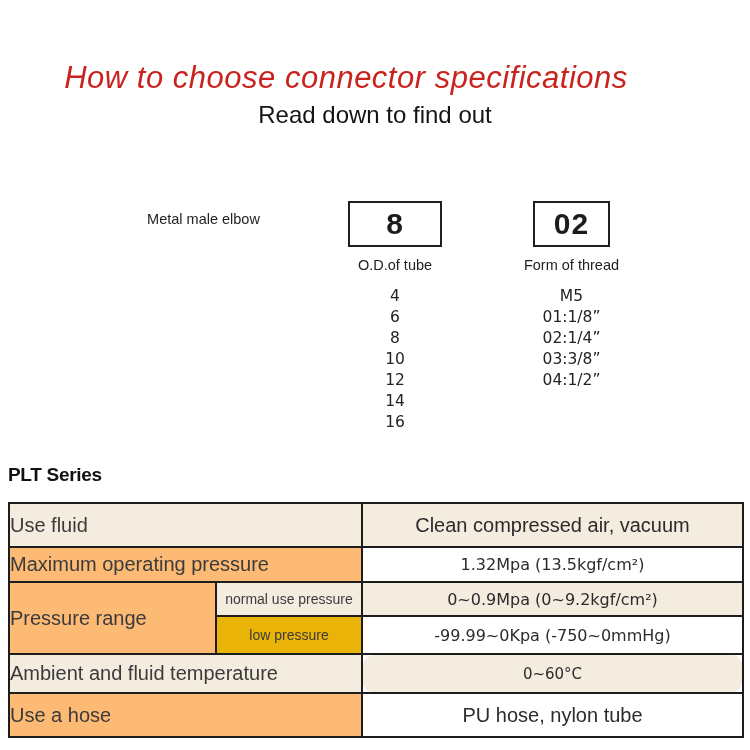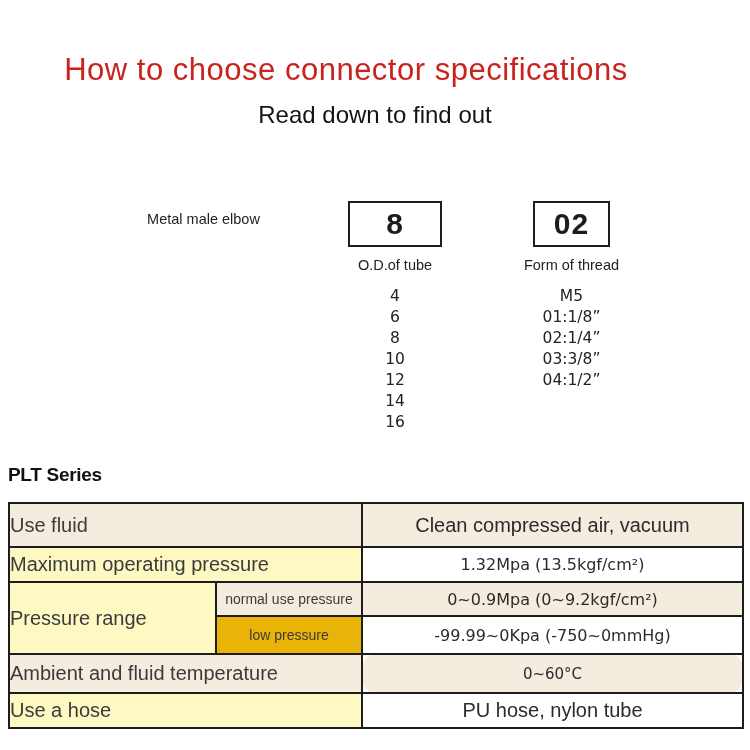--- a/index.html
+++ b/index.html
@@ -3,23 +3,23 @@
 <meta charset="utf-8">
 <style>
   html,body { margin:0; padding:0; background:#fff; }
   #canvas {
     position:relative; width:750px; height:750px; background:#ffffff;
     font-family:"Liberation Sans", sans-serif; overflow:hidden;
   }
 
   
   .title {
-    position:absolute; top:52px; left:0; width:692px;
+    position:absolute; top:60px; left:0; width:692px;
     text-align:center; font-size:31px; letter-spacing:0.5px;
-    color:#c9231e; white-space:nowrap;
+    color:#c9231e; white-space:nowrap;font-style:italic;
   }
   .subtitle {
     position:absolute; top:101px; left:0; width:750px;
     text-align:center; font-size:24px; color:#141414; white-space:nowrap;
   }
 
   
   .sel-col { position:absolute; top:201px; display:flex; flex-direction:column; align-items:center; }
   .sel-col.c1 { left:110px; width:187px; }
   .sel-col.c2 { left:320px; width:150px; }
@@ -47,21 +47,21 @@
 
   
   table.spec {
     position:absolute; left:8px; top:502px; width:734px;
     border-collapse:collapse; table-layout:fixed;
   }
   table.spec td {
     border:2px solid #1d1d1d; padding:0; vertical-align:middle;
     overflow:hidden; white-space:nowrap;
   }
-  td.lbl  { padding-left:17px; font-size:20px; color:#3b3b3b; text-align:left; background:#fef9c3; }
+  td.lbl  { padding-left:17px; font-size:20px; color:#3b3b3b; text-align:left; background:#fdba74; }
   td.val  { text-align:center; color:#2b2b2b; background:#fff; }
   td.sub  { text-align:center; font-size:14px; color:#3b3b3b; background:#eab308; }
   .beige  { background:#f4ecdf !important; }
   .fs20 { font-size:20px; }
   .fs17 { font-family:"DejaVu Sans", sans-serif; font-size:16px; }
   .fs15 { font-family:"DejaVu Sans", sans-serif; font-size:15px;border-radius:14px; }
 </style>
 </head>
 <body>
 
@@ -127,20 +127,20 @@
         <td class="val beige fs17">0~0.9Mpa (0~9.2kgf/cm²)</td>
       </tr>
       <tr style="height:38px">
         <td class="sub">low pressure</td>
         <td class="val fs17">-99.99~0Kpa (-750~0mmHg)</td>
       </tr>
       <tr style="height:39px">
         <td class="lbl beige" colspan="2">Ambient and fluid temperature</td>
         <td class="val beige fs15">0~60°C</td>
       </tr>
-      <tr style="height:35px">
+      <tr style="height:44px">
         <td class="lbl" colspan="2">Use a hose</td>
         <td class="val fs20">PU hose, nylon tube</td>
       </tr>
     </tbody>
   </table>
 
 </div>
 
 </body></html>

